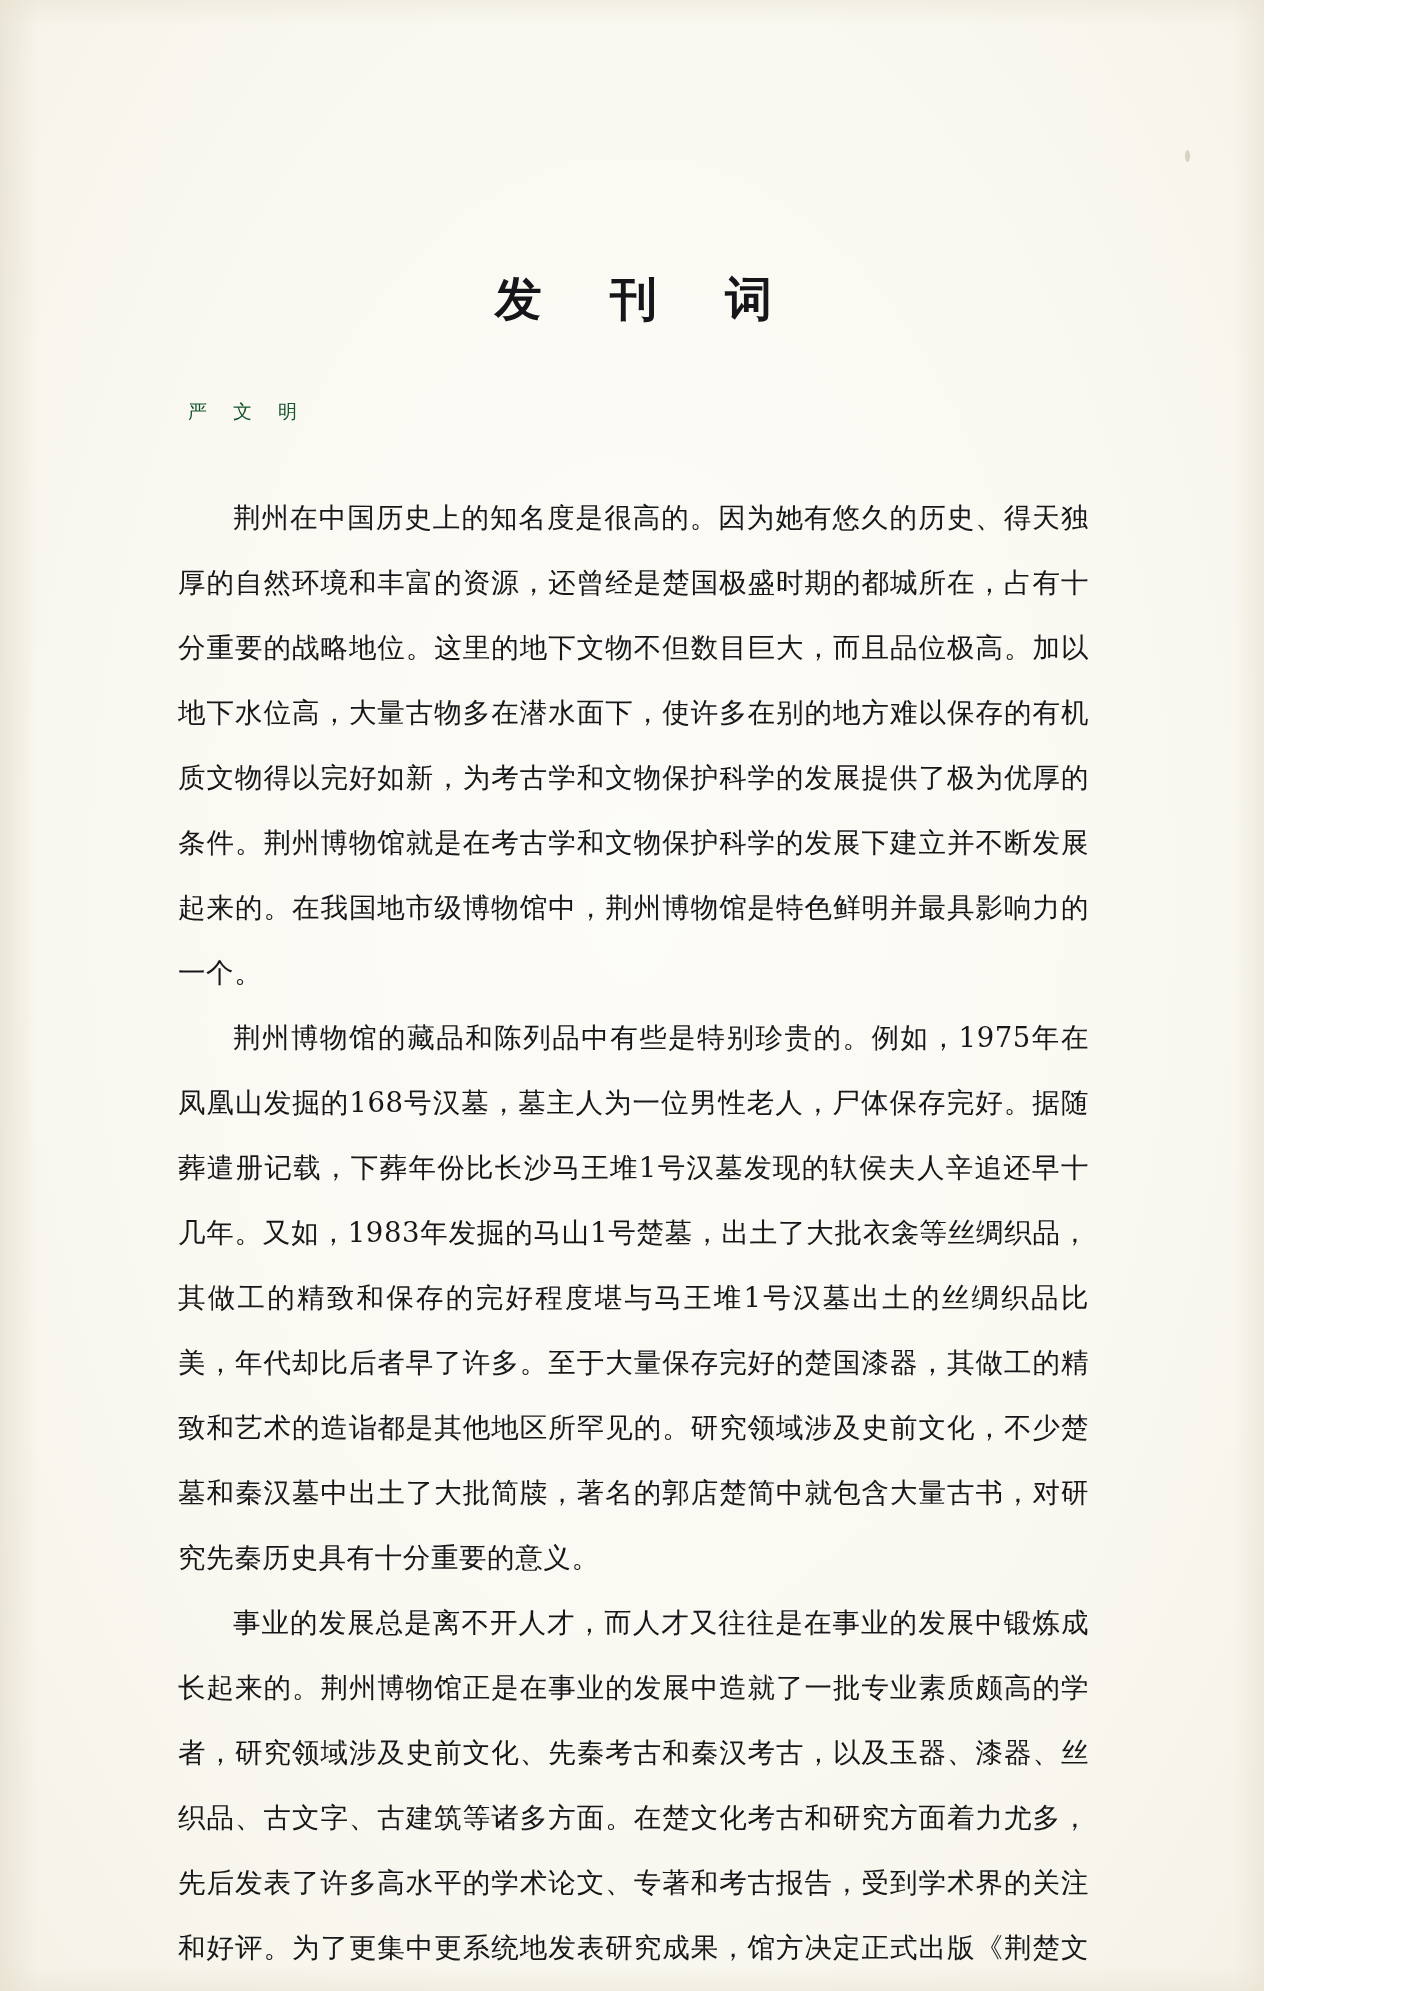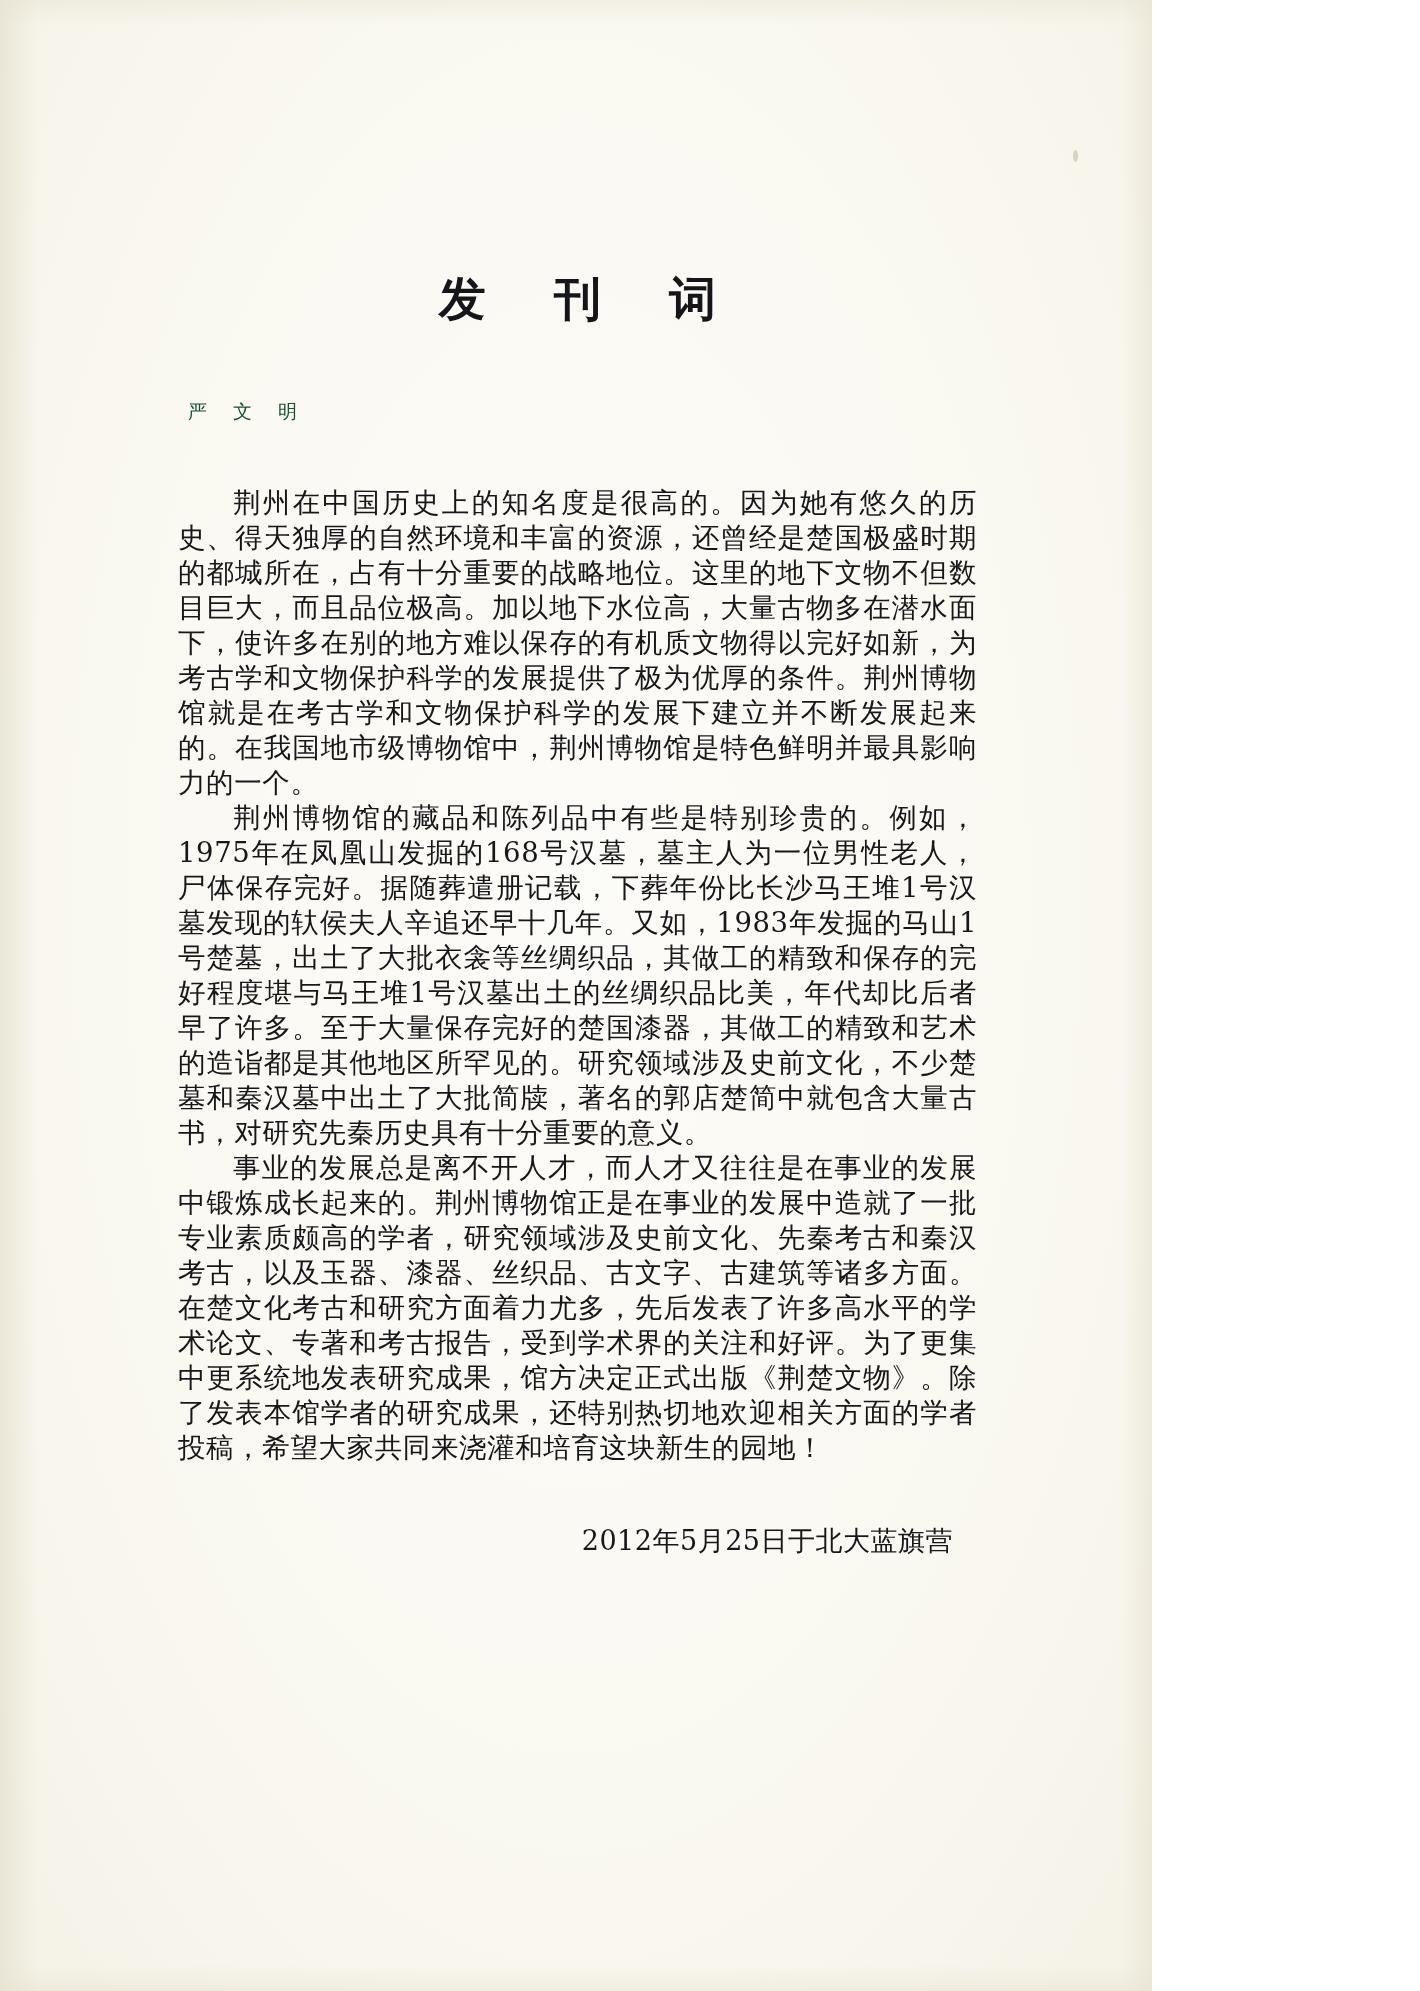--- a/index.html
+++ b/index.html
@@ -10,21 +10,21 @@
   body {
     width: 1420px;
     height: 1991px;
     overflow: hidden;
     font-family: "DejaVu Serif", "Liberation Serif", serif;
   }
 
   
   .page {
     position: relative;
-    width: 1152px;
+    width: 1264px;
     height: 1991px;
     background: #fbfaf4;
     box-sizing: border-box;
   }
 
   
   .page::before {
     content: "";
     position: absolute;
     inset: 0;
@@ -71,21 +71,21 @@
     padding-right: 90px;
   }
 
   .body-text {
     padding-top: 60px;
   }
 
   .body-text p {
     margin: 0;
     font-size: 27.5px;
-    line-height: 35px;
+    line-height: 65px;
     color: #17171a;
     text-align: justify;
     text-justify: inter-ideograph;
     text-indent: 2em;
     letter-spacing: 0.6px;
   }
 
   .sig {
     margin: 0;
     padding-top: 58px;

